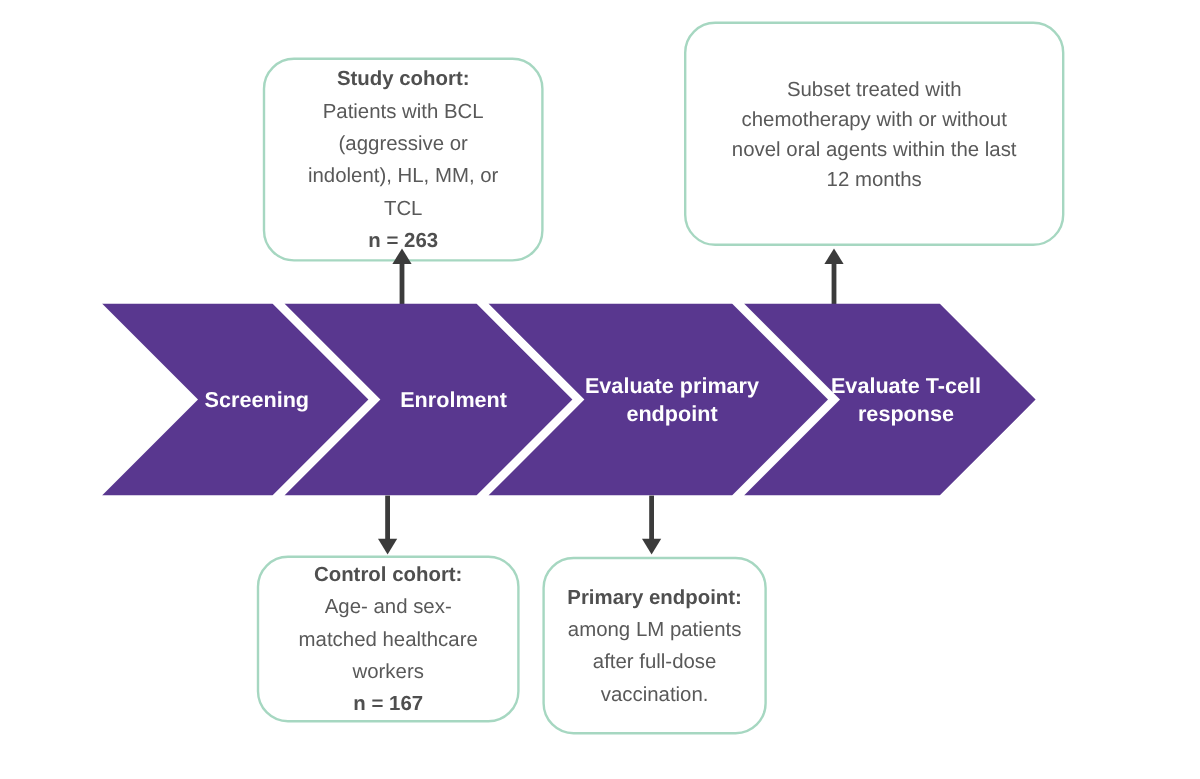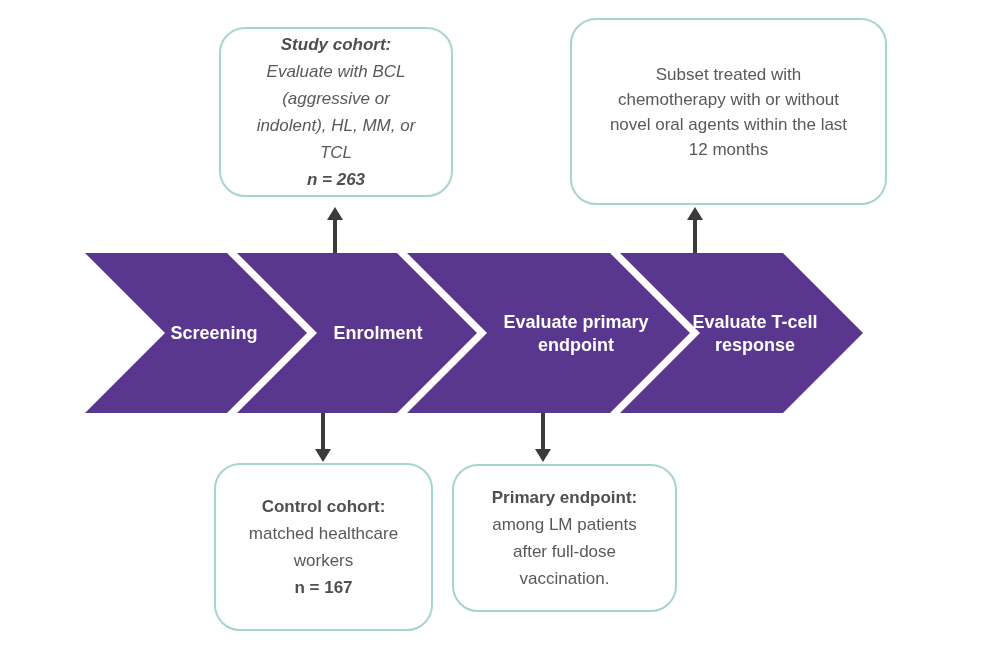--- a/index.html
+++ b/index.html
@@ -23,43 +23,43 @@
     text-align: center;
     display: flex;
     flex-direction: column;
     justify-content: center;
     padding: 4px 8px;
   }
   .callout .line { font-size: 17px; line-height: 27px; white-space: nowrap; }
   .callout.tight .line { line-height: 25px; }
   .callout .strong { font-weight: bold; color: #4f4f4f; }
 
-  #box-study   { left: 219px; top:  27px; width: 234px; height: 170px; font-style: italic; }
+  #box-study   { left: 219px; top:  48px; width: 234px; height: 170px; }
   #box-subset  { left: 538px; top:  18px; width: 317px; height: 187px; margin-left: 32px; }
-  #box-control { left: 214px; top: 463px; width: 219px; height: 168px; }
-  #box-primary { left: 452px; top: 464px; width: 225px; height: 148px; }
+  #box-control { left: 214px; top: 463px; width: 219px; height: 139px; }
+  #box-primary { left: 452px; top: 464px; width: 187px; height: 148px; }
 
   
   #band { position: absolute; left: 85px; top: 253px; width: 780px; height: 160px; }
   #band svg { display: block; width: 780px; height: 160px; }
   .chev { fill: #59378f; }
   .chev-label {
     position: absolute;
     top: 50%;
     transform: translate(-50%, -50%);
     width: 180px;
     color: #ffffff;
     font-size: 18px;
     font-weight: bold;
     line-height: 1.25;
     text-align: center;
   }
   #lbl-screening { left: 129px; }
   #lbl-enrolment { left: 293px; }
-  #lbl-primary   { left: 491px; }
+  #lbl-primary   { left: 475px; }
   #lbl-tcell     { left: 670px; }
 
   
   .shaft { position: absolute; width: 4px; background: #3b3b3b; }
   .head  { position: absolute; width: 0; height: 0;
            border-left: 8px solid transparent; border-right: 8px solid transparent; }
   .head.up   { border-bottom: 13px solid #3b3b3b; }
   .head.down { border-top: 13px solid #3b3b3b; }
 
   #arrow-up-study   .shaft { left: 333px; top: 219px; height: 36px; }
@@ -71,21 +71,21 @@
   #arrow-down-primary .shaft { left: 541px; top: 413px; height: 37px; }
   #arrow-down-primary .head  { left: 535px; top: 449px; }
 </style>
 </head>
 <body>
 
 <div id="stage">
 
   <div class="callout" id="box-study">
     <div class="line strong">Study cohort:</div>
-    <div class="line">Evaluate with BCL</div>
+    <div class="line">Patients with BCL</div>
     <div class="line">(aggressive or</div>
     <div class="line">indolent), HL, MM, or</div>
     <div class="line">TCL</div>
     <div class="line strong">n = 263</div>
   </div>
 
   <div class="callout tight" id="box-subset">
     <div class="line">Subset treated with</div>
     <div class="line">chemotherapy with or without</div>
     <div class="line">novel oral agents within the last</div>
@@ -118,20 +118,21 @@
     <div class="shaft"></div>
     <div class="head down"></div>
   </div>
   <div id="arrow-down-primary">
     <div class="shaft"></div>
     <div class="head down"></div>
   </div>
 
   <div class="callout" id="box-control">
     <div class="line strong">Control cohort:</div>
+    <div class="line">Age- and sex-</div>
     <div class="line">matched healthcare</div>
     <div class="line">workers</div>
     <div class="line strong">n = 167</div>
   </div>
 
   <div class="callout" id="box-primary">
     <div class="line strong">Primary endpoint:</div>
     <div class="line">among LM patients</div>
     <div class="line">after full-dose</div>
     <div class="line">vaccination.</div>

